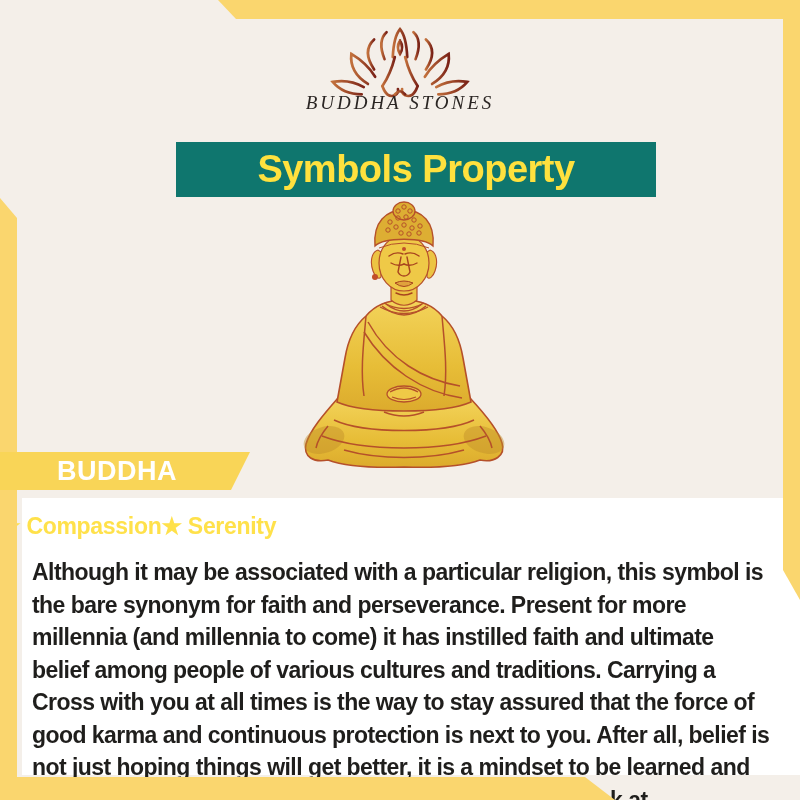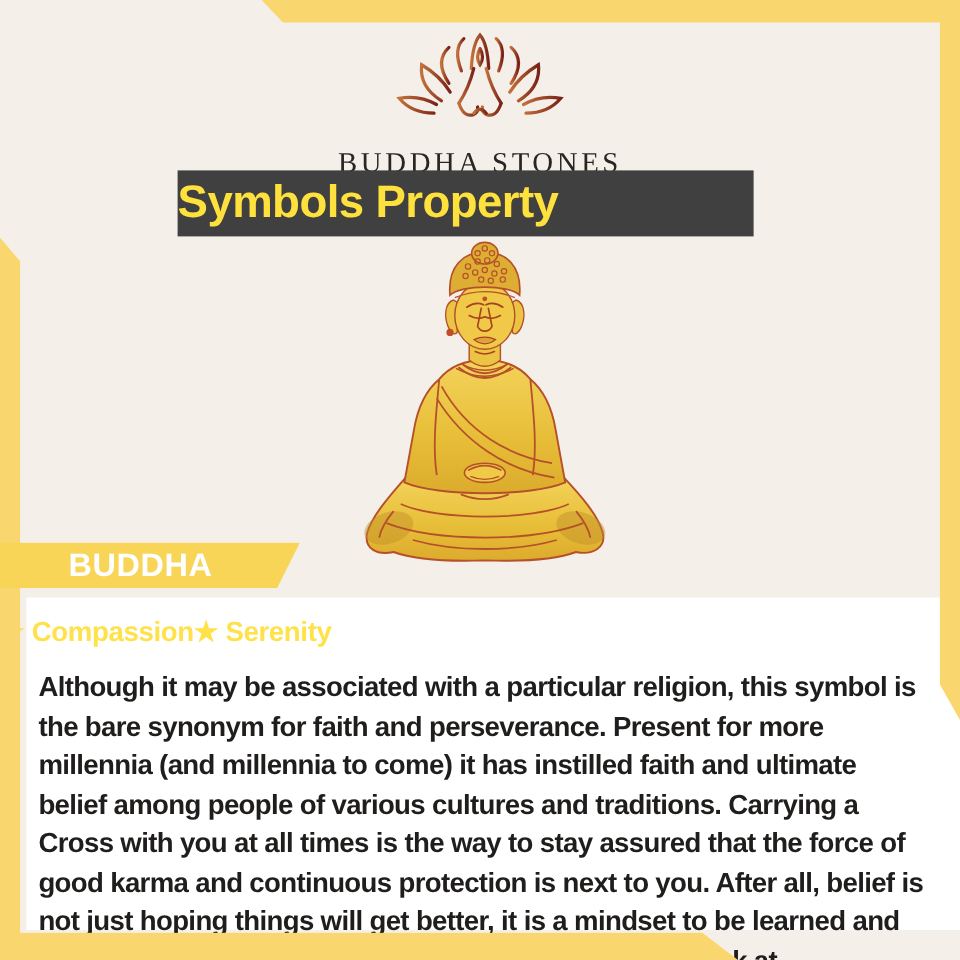--- a/index.html
+++ b/index.html
@@ -17,28 +17,28 @@
   .accent-right{left:783px;top:0;width:17px;height:600px;
     clip-path:polygon(0 0,17px 0,17px 600px,0 570px);}
   .accent-left{left:0;top:198px;width:17px;height:602px;
     clip-path:polygon(0 0,17px 20px,17px 602px,0 602px);}
   .accent-bottom{left:0;top:777px;width:615px;height:23px;
     clip-path:polygon(0 0,585px 0,615px 23px,0 23px);}
 
   .logo{left:322px;top:26px;width:156px;height:88px;z-index:2;}
 
   .brand{
-    left:0;top:123px;width:800px;text-align:center;z-index:2;
+    left:0;top:92px;width:800px;text-align:center;z-index:2;
     font-family:"Liberation Serif", serif;
-    font-size:24px;letter-spacing:3px;color:#2A2523;font-weight:500;
+    font-size:19px;letter-spacing:3px;color:#2A2523;font-weight:500;font-style:italic;
   }
 
   .title-strip{
-    left:148px;top:142px;width:480px;height:55px;z-index:2;
-    background:#404040;text-align:left;
+    left:176px;top:142px;width:480px;height:55px;z-index:2;
+    background:#0f766e;text-align:center;
   }
   .title-strip .title{
     line-height:55px;font-size:38px;font-weight:bold;letter-spacing:-0.5px;
     color:#FFE13E;
   }
 
   .statue{left:294px;top:200px;width:222px;height:270px;z-index:3;}
 
   .ribbon{
     left:0;top:452px;width:250px;height:38px;z-index:6;

